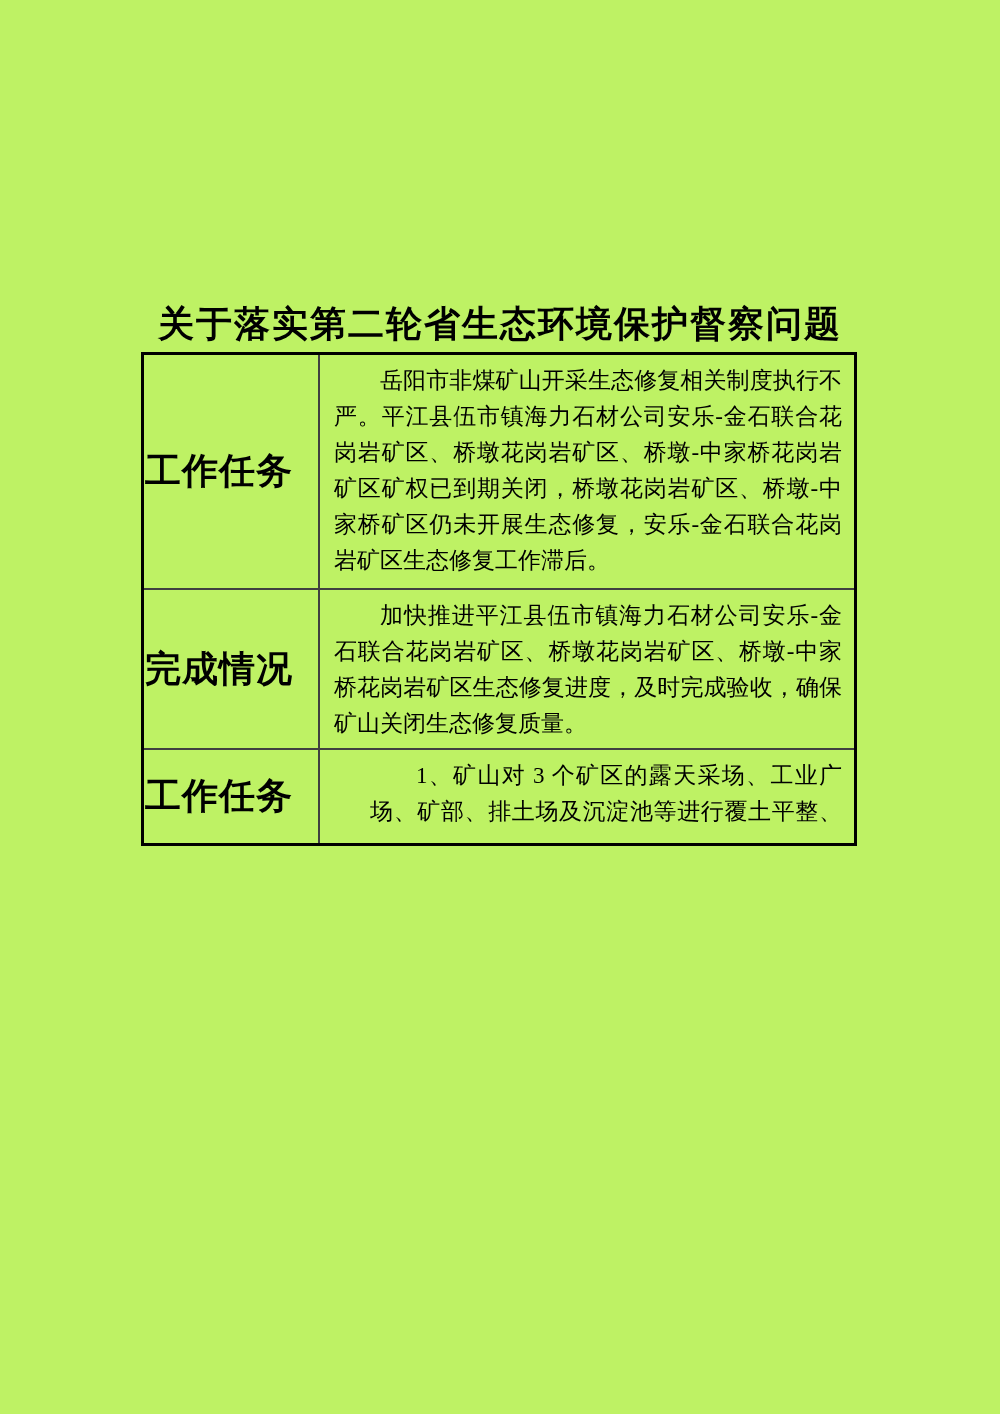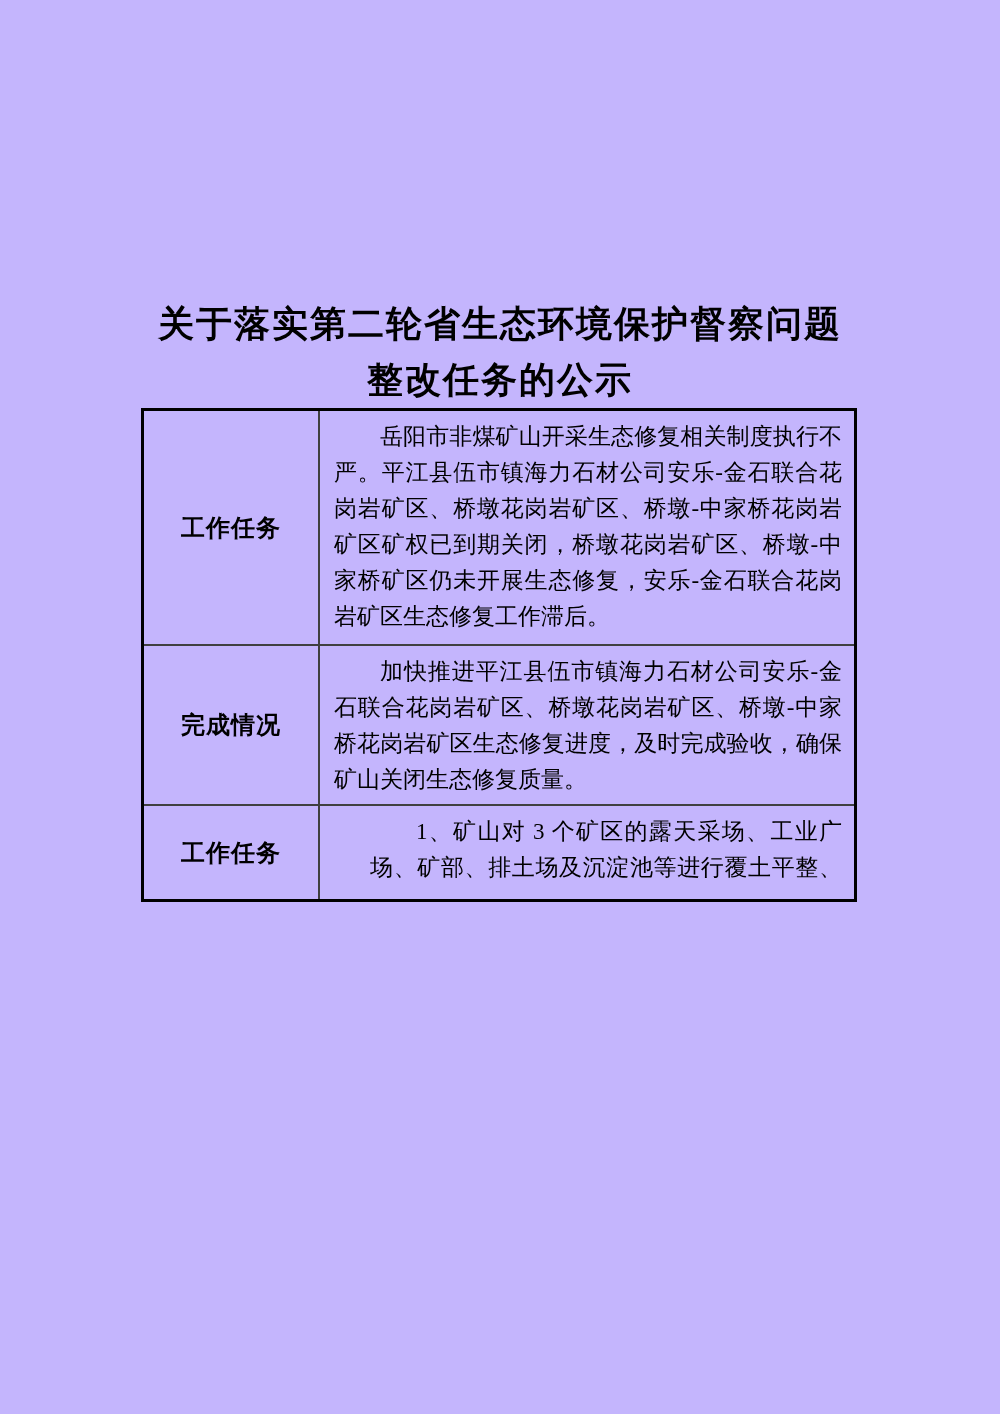--- a/index.html
+++ b/index.html
@@ -4,21 +4,21 @@
 <style>
   html, body {
     margin: 0;
     padding: 0;
     background: #ffffff;
   }
   .page {
     position: relative;
     width: 1000px;
     height: 1414px;
-    background: #c4b5fd;
+    background: #bef264;
     overflow: hidden;
     color: #000000;
     font-family: "Liberation Serif", "DejaVu Serif", serif;
   }
   .title {
     margin: 0;
     padding-top: 296px;
     text-align: center;
     font-size: 36px;
     line-height: 56px;
@@ -42,25 +42,25 @@
     table-layout: fixed;
     margin-left: 141px;
     width: 716px;
     border: 3px solid #000000;
   }
   table.info-table td {
     border: 2px solid #404040;
   }
   td.label-cell {
     width: 172px;
-    text-align: center;
+    text-align: left;
     vertical-align: middle;
     font-family: Liberation Mono, monospace;
     font-weight: 700;
-    font-size: 24px;
+    font-size: 36px;
     letter-spacing: 1px;
   }
   td.content-cell {
     vertical-align: top;
     padding: 8px 12px 0 14px;
     font-size: 23px;
     line-height: 36px;
   }
   .cell-text {
     text-align: justify;
@@ -75,21 +75,20 @@
     margin-left: 36px;
   }
 </style>
 </head>
 <body>
 
 <div class="page">
 
   <h1 class="title">
     <span class="title-line">关于落实第二轮省生态环境保护督察问题</span>
-    <span class="title-line">整改任务的公示</span>
   </h1>
 
 
   <table class="info-table">
     <tbody>
       <tr class="row-tasks">
         <td class="label-cell">工作任务</td>
         <td class="content-cell">
           <div class="cell-text">岳阳市非煤矿山开采生态修复相关制度执行不严。平江县伍市镇海力石材公司安乐-金石联合花岗岩矿区、桥墩花岗岩矿区、桥墩-中家桥花岗岩矿区矿权已到期关闭，桥墩花岗岩矿区、桥墩-中家桥矿区仍未开展生态修复，安乐-金石联合花岗岩矿区生态修复工作滞后。</div>
         </td>

